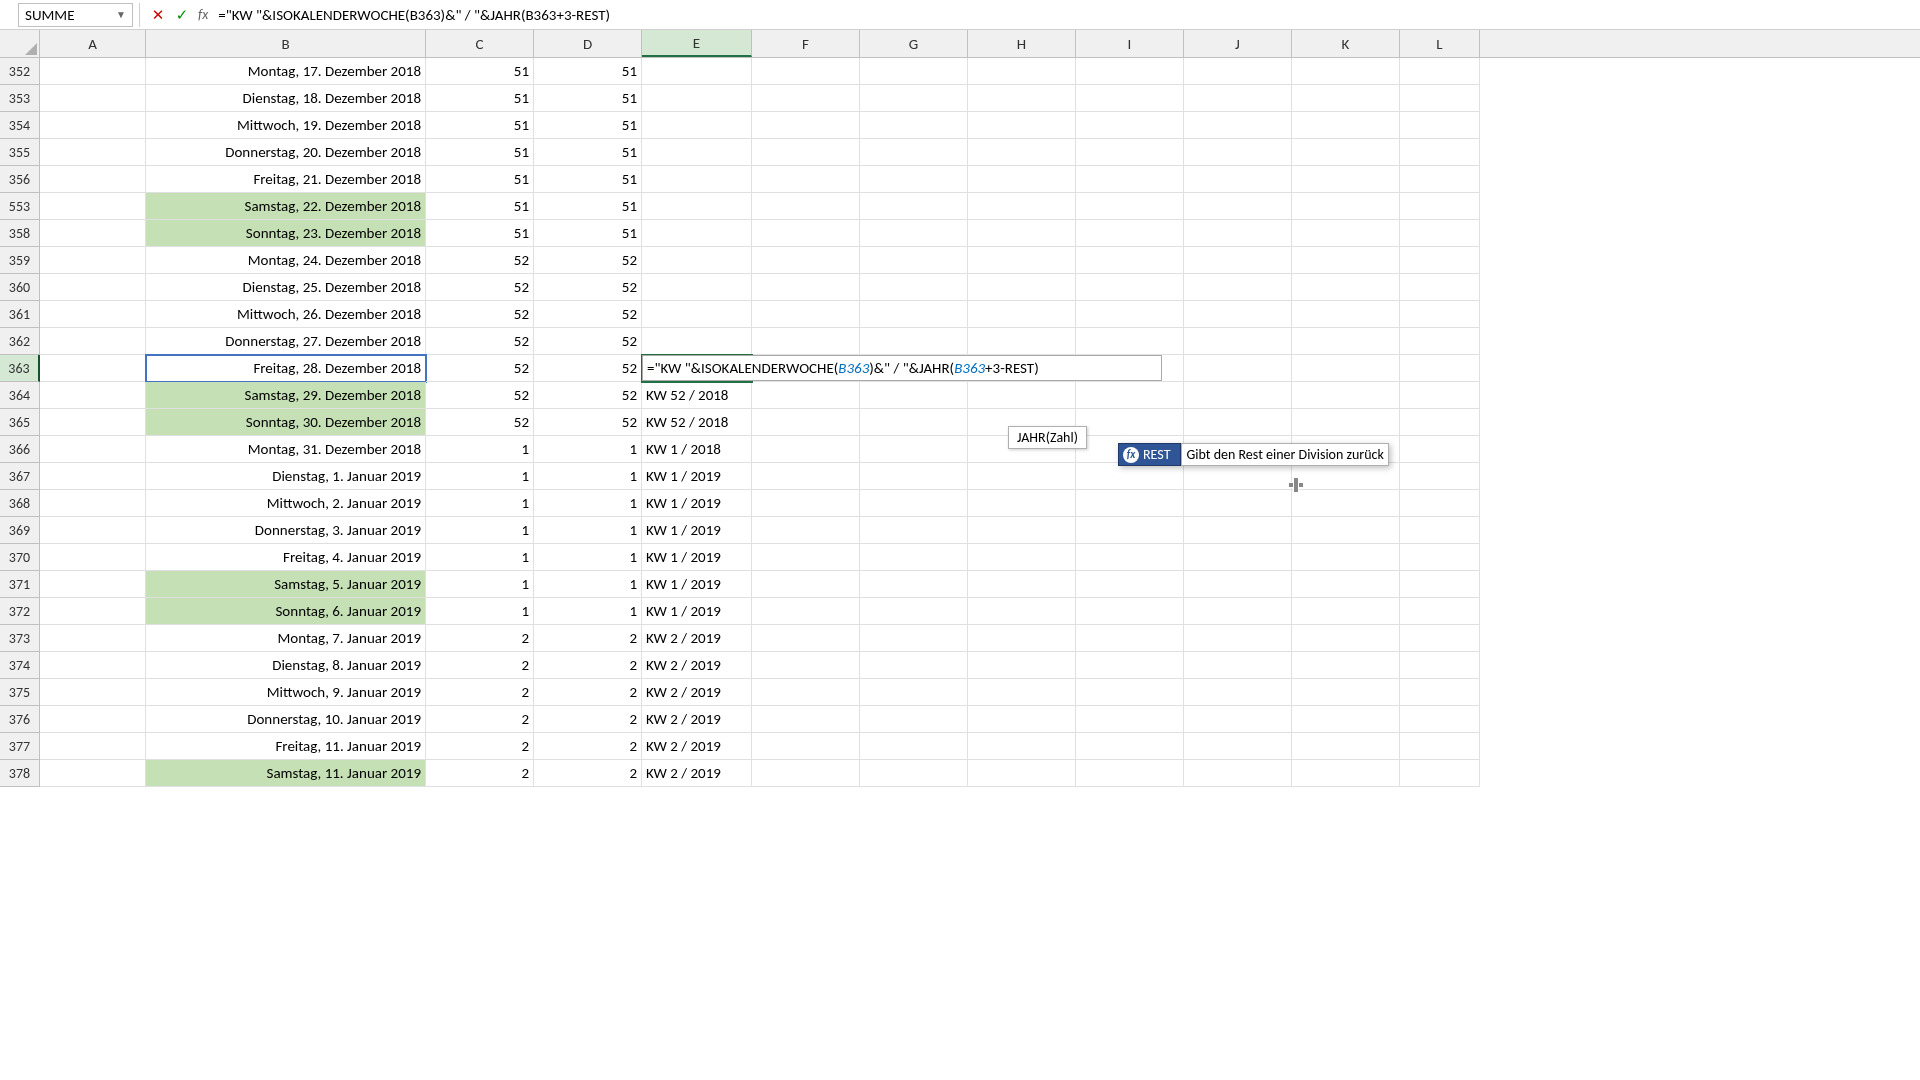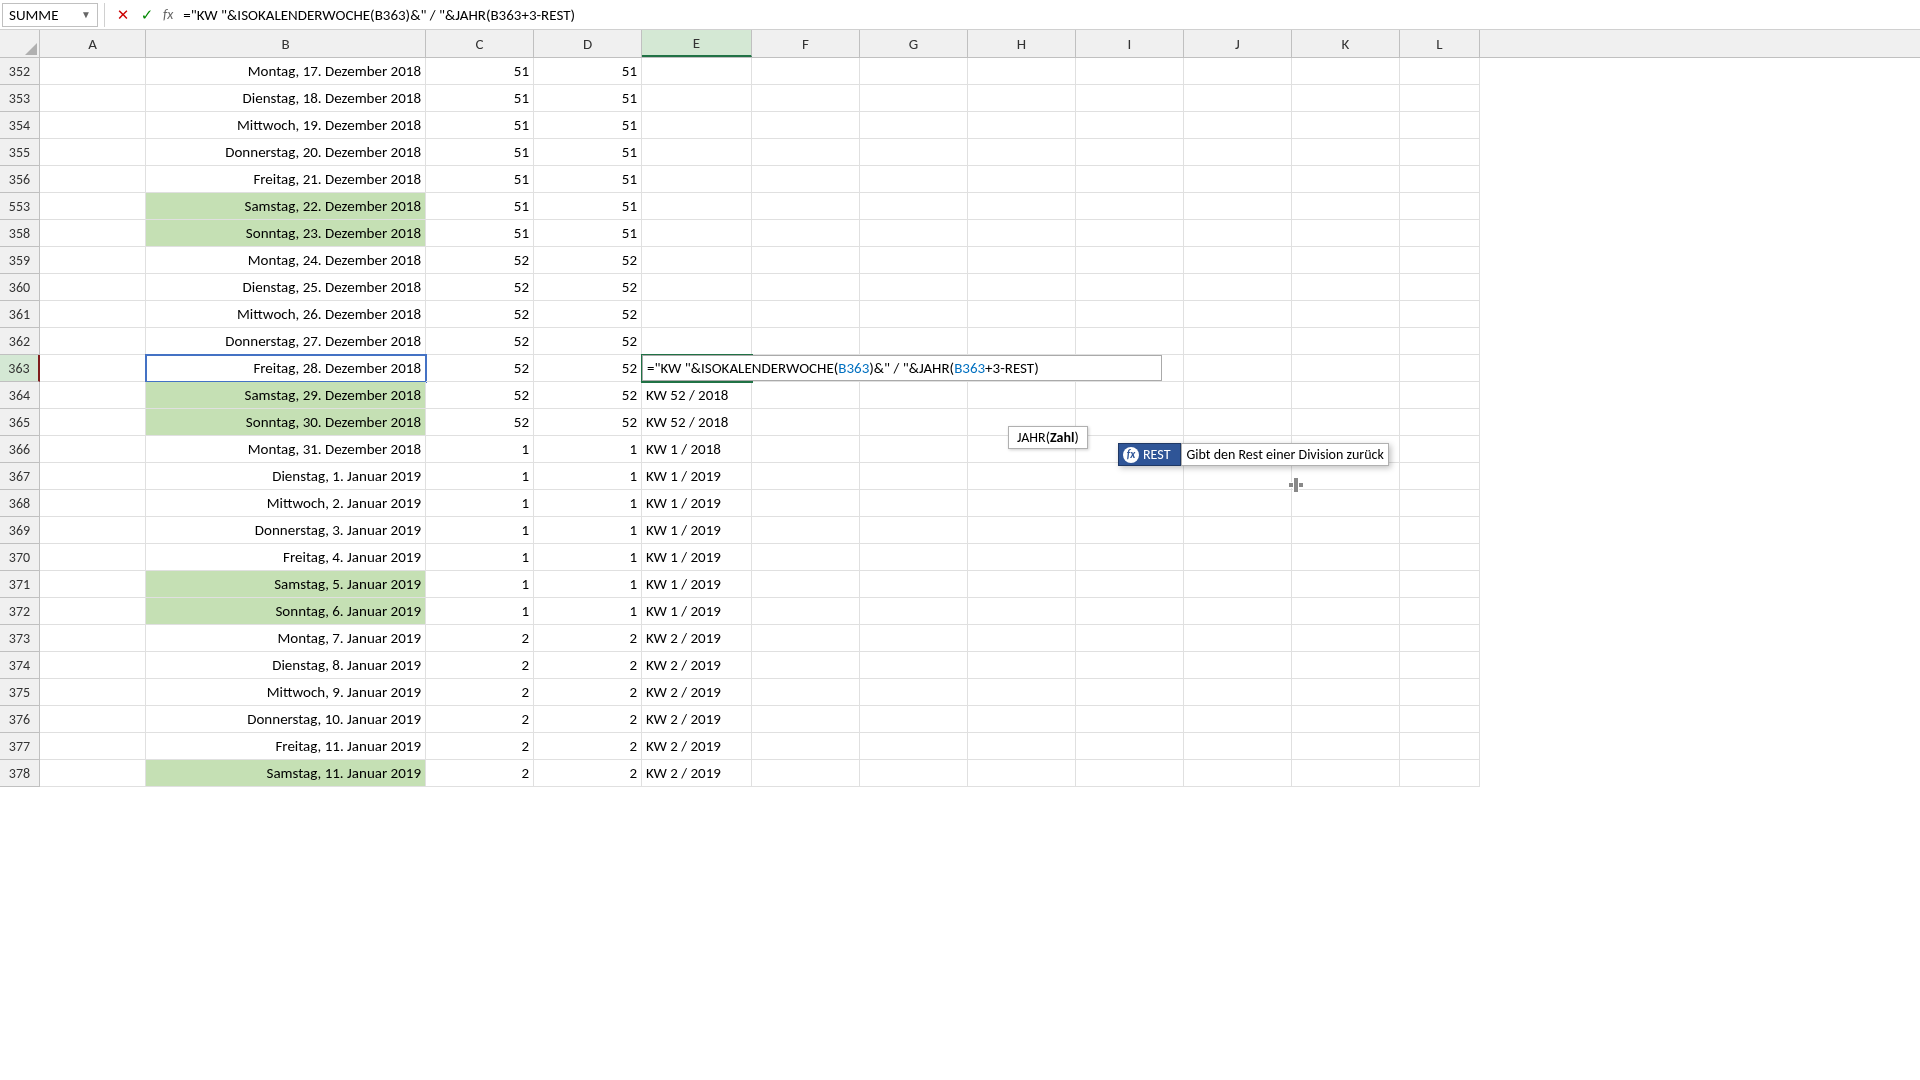--- a/index.html
+++ b/index.html
@@ -1,54 +1,54 @@
 <!DOCTYPE html>
 <html><head>
 <meta charset="utf-8">
 <style>
 * { margin: 0; padding: 0; box-sizing: border-box; }
 body { font-family: Calibri, Arial, sans-serif; font-size: 15px; background: #fff; overflow: hidden; }
 
 .formula-bar { display: flex; align-items: center; height: 30px; border-bottom: 1px solid #d0d0d0; background: #fff; }
-.name-box { width: 96px; display: flex; align-items: center; border: 1px solid #c0c0c0; height: 24px; margin-left: 2px; padding: 0 6px; background: #fff; }
+.name-box { width: 115px; display: flex; align-items: center; border: 1px solid #c0c0c0; height: 24px; margin-left: 18px; padding: 0 6px; background: #fff; }
 .name-box-text { flex: 1; color: #000; }
 .name-box-arrow { color: #666; font-size: 10px; }
 .fb-sep { width: 1px; height: 24px; background: #d0d0d0; margin: 0 6px; }
 .fb-btn { width: 24px; height: 24px; display: flex; align-items: center; justify-content: center; color: #666; cursor: pointer; }
 .fb-btn.cancel { color: #c00; }
 .fb-btn.accept { color: #080; }
 .fb-fx { font-style: italic; color: #666; font-size: 14px; margin: 0 4px; }
 .formula-input { flex: 1; padding: 0 6px; font-family: Calibri, Arial, sans-serif; font-size: 15px; color: #000; }
 
 .grid-wrap { position: relative; }
 .corner { position: absolute; left: 0; top: 0; width: 40px; height: 28px; background: #f0f0f0; border-right: 1px solid #c0c0c0; border-bottom: 1px solid #c0c0c0; }
 .corner::after { content: ""; position: absolute; right: 2px; bottom: 2px; width: 0; height: 0; border-style: solid; border-width: 0 0 12px 12px; border-color: transparent transparent #b0b0b0 transparent; }
 
 .col-headers { display: flex; margin-left: 40px; height: 28px; background: #f0f0f0; border-bottom: 1px solid #c0c0c0; }
 .col-h { border-right: 1px solid #c0c0c0; display: flex; align-items: center; justify-content: center; color: #333; font-size: 15px; }
 .col-h.active { background: #d4e8d4; border-bottom: 2px solid #207245; }
 
 .rows { }
 .row { display: flex; height: 27px; }
 .row-h { width: 40px; background: #f0f0f0; border-right: 1px solid #c0c0c0; border-bottom: 1px solid #c0c0c0; display: flex; align-items: center; justify-content: center; color: #333; font-size: 14px; }
-.row-h.active { background: #d4e8d4; border-right: 2px solid #7f1d1d; }
+.row-h.active { background: #d4e8d4; border-right: 2px solid #14532d; }
 .cell { border-right: 1px solid #e0e0e0; border-bottom: 1px solid #e0e0e0; display: flex; align-items: center; padding: 0 4px; overflow: visible; white-space: nowrap; }
 .cell.ra { justify-content: flex-end; }
 .cell.la { justify-content: flex-start; }
 .cell.weekend { background: #c5e0b4; }
 .cell.ref { outline: 2px solid #4472c4; outline-offset: -1px; }
 
 .edit-cell { position: relative; outline: 2px solid #207245; outline-offset: -1px; z-index: 5; background: #fff; }
 .edit-overflow { position: absolute; left: 0; top: 0; height: 100%; display: flex; align-items: center; padding: 0 4px; background: #fff; border: 1px solid #aaa; white-space: nowrap; z-index: 6; min-width: 520px; }
 
 .f-black { color: #000; }
-.f-blue { color: #0070c0; }
+.f-blue { color: #0070c0; font-style: italic; }
 
 .tooltip-jahr { position: absolute; background: #fff; border: 1px solid #b0b0b0; padding: 2px 8px; font-size: 14px; box-shadow: 1px 1px 3px rgba(0,0,0,0.2); z-index: 20; }
-.tooltip-jahr b { font-weight: bold; }
+.tooltip-jahr b { font-weight: normal; }
 
 .autocomplete { position: absolute; display: flex; align-items: stretch; z-index: 20; box-shadow: 2px 2px 6px rgba(0,0,0,0.25); }
 .ac-item { background: #2f5597; color: #fff; display: flex; align-items: center; padding: 2px 10px 2px 4px; border: 1px solid #1f3864; font-size: 14px; gap: 4px; }
 .ac-fx { background: #fff; color: #2f5597; border-radius: 50%; width: 16px; height: 16px; display: flex; align-items: center; justify-content: center; font-size: 11px; font-style: italic; font-weight: bold; }
 .ac-desc { background: #fff; border: 1px solid #b0b0b0; padding: 2px 4px; font-size: 14px; display: flex; align-items: center; }
 
 .cursor-plus { position: absolute; z-index: 15; color: #888; font-size: 18px; }
 .cursor-plus::before, .cursor-plus::after { content: ""; position: absolute; background: #888; }
 .cursor-plus::before { width: 14px; height: 4px; left: -7px; top: -2px; border: 1px solid #fff; }
 .cursor-plus::after { width: 4px; height: 14px; left: -2px; top: -7px; border: 1px solid #fff; }

